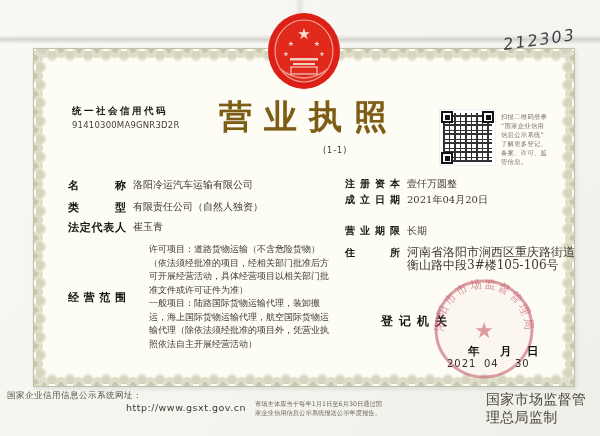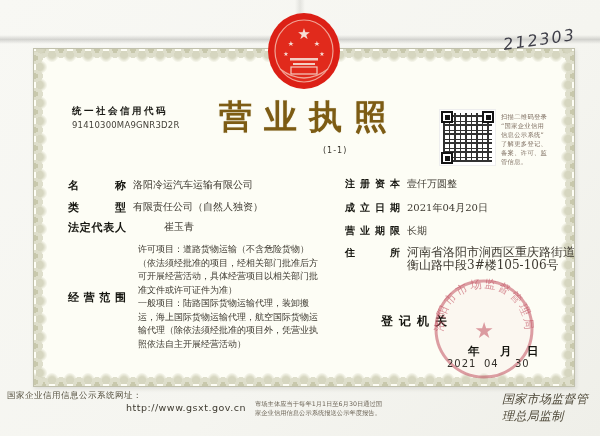--- a/index.html
+++ b/index.html
@@ -61,39 +61,39 @@
   .qr-caption{position:absolute;left:501px;top:112px;width:52px;font-size:6.3px;
     line-height:9px;color:#7c6c5e;letter-spacing:.3px;}
   
   .row{position:absolute;left:68px;display:flex;align-items:flex-start;}
   .row .lab{flex:none;width:58px;font-size:11px;font-weight:bold;color:#15150f;
     text-align:justify;text-align-last:justify;}
   .row .val{margin-left:7px;font-size:10px;color:#3d3930;
     font-family:"DejaVu Serif","Liberation Serif",serif;}
   .row.right{left:345px;}
   .row.right .lab{width:55px;font-size:10px;}
-  .r-name{top:178px;justify-content:center;}.r-type{top:200px;}.r-rep{top:220px;gap:31px;}.r-scope{top:243px;align-items:center;}
-  .r-cap{top:177px;}.r-est{top:201px;}.r-term{top:224px;}.r-addr{top:246px;}
+  .r-name{top:178px;justify-content:center;}.r-type{top:200px;}.r-rep{top:220px;}.r-scope{top:243px;align-items:center;}
+  .r-cap{top:177px;}.r-est{top:193px;}.r-term{top:224px;}.r-addr{top:246px;}
   .scope-text{width:184px;font-size:9px;line-height:13.5px;color:#3d3930;
-    font-family:"DejaVu Serif","Liberation Serif",serif;margin-left:12px;}
+    font-family:"DejaVu Serif","Liberation Serif",serif;margin-left:23px;}
   .addr-text{width:172px;font-size:12px;line-height:13px;color:#3d3930;
     font-family:"DejaVu Serif","Liberation Serif",serif;margin-left:7px;}
   
   .registrar{position:absolute;left:381px;top:313px;font-size:12px;font-weight:bold;
     letter-spacing:6px;color:#15150f;white-space:nowrap;}
   .seal{position:absolute;left:431px;top:276px;pointer-events:none;}
   .dchar{position:absolute;top:344px;font-size:11.5px;font-weight:bold;color:#15150f;}
   .dc-y{left:468px;}.dc-m{left:500px;}.dc-d{left:527px;}
   .dnum{position:absolute;top:358px;font-size:10px;color:#33302a;letter-spacing:1px;}
   .dn-y{left:447px;}.dn-m{left:484px;}.dn-d{left:515px;}
   
   .f-weblabel{position:absolute;left:7px;top:390px;font-size:8.5px;color:#55503f;letter-spacing:.5px;}
   .f-url{position:absolute;left:126px;top:402px;font-size:9.5px;color:#3e3a30;letter-spacing:.5px;}
   .f-notice{position:absolute;left:255px;top:399px;font-size:6.3px;line-height:9px;color:#6b6355;}
-  .f-pub{position:absolute;left:502px;top:391px;font-size:12px;color:#4c4636;letter-spacing:.3px;font-style:italic;}
+  .f-pub{position:absolute;left:486px;top:391px;font-size:14px;color:#4c4636;letter-spacing:.3px;}
 </style>
 </head>
 <body>
 
 <div class="stage">
 
   <div class="hfold"></div>
   <div class="vcrease"></div>
 
   <div class="frame">

